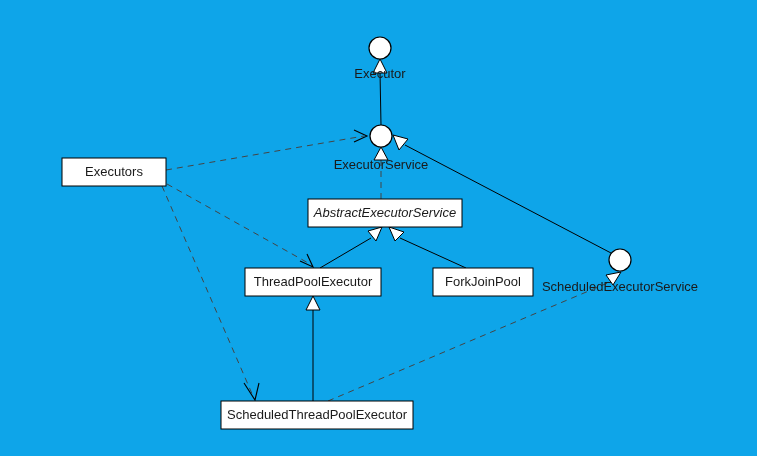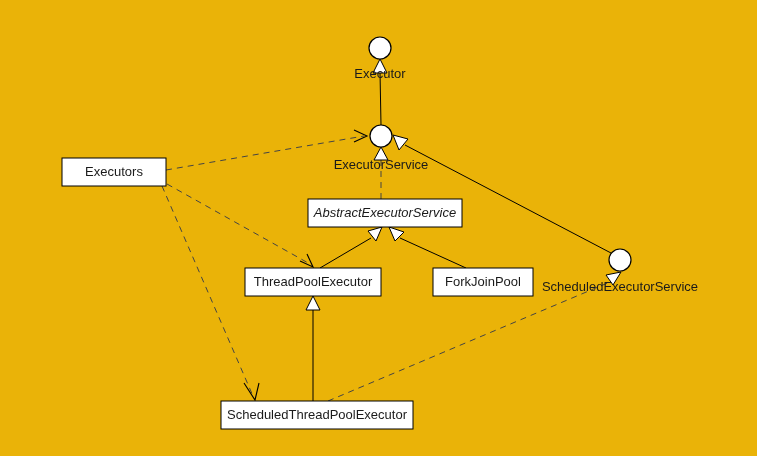--- a/index.html
+++ b/index.html
@@ -7,21 +7,21 @@
     padding: 0;
     background: #ffffff;
   }
   body {
     font-family: "Liberation Sans", sans-serif;
   }
   #diagram-canvas {
     position: relative;
     width: 757px;
     height: 456px;
-    background: #eab308;
+    background: #0ea5e9;
     overflow: hidden;
   }
   #uml-svg {
     position: absolute;
     top: 0;
     left: 0;
     width: 757px;
     height: 456px;
   }
   .cls-box {

